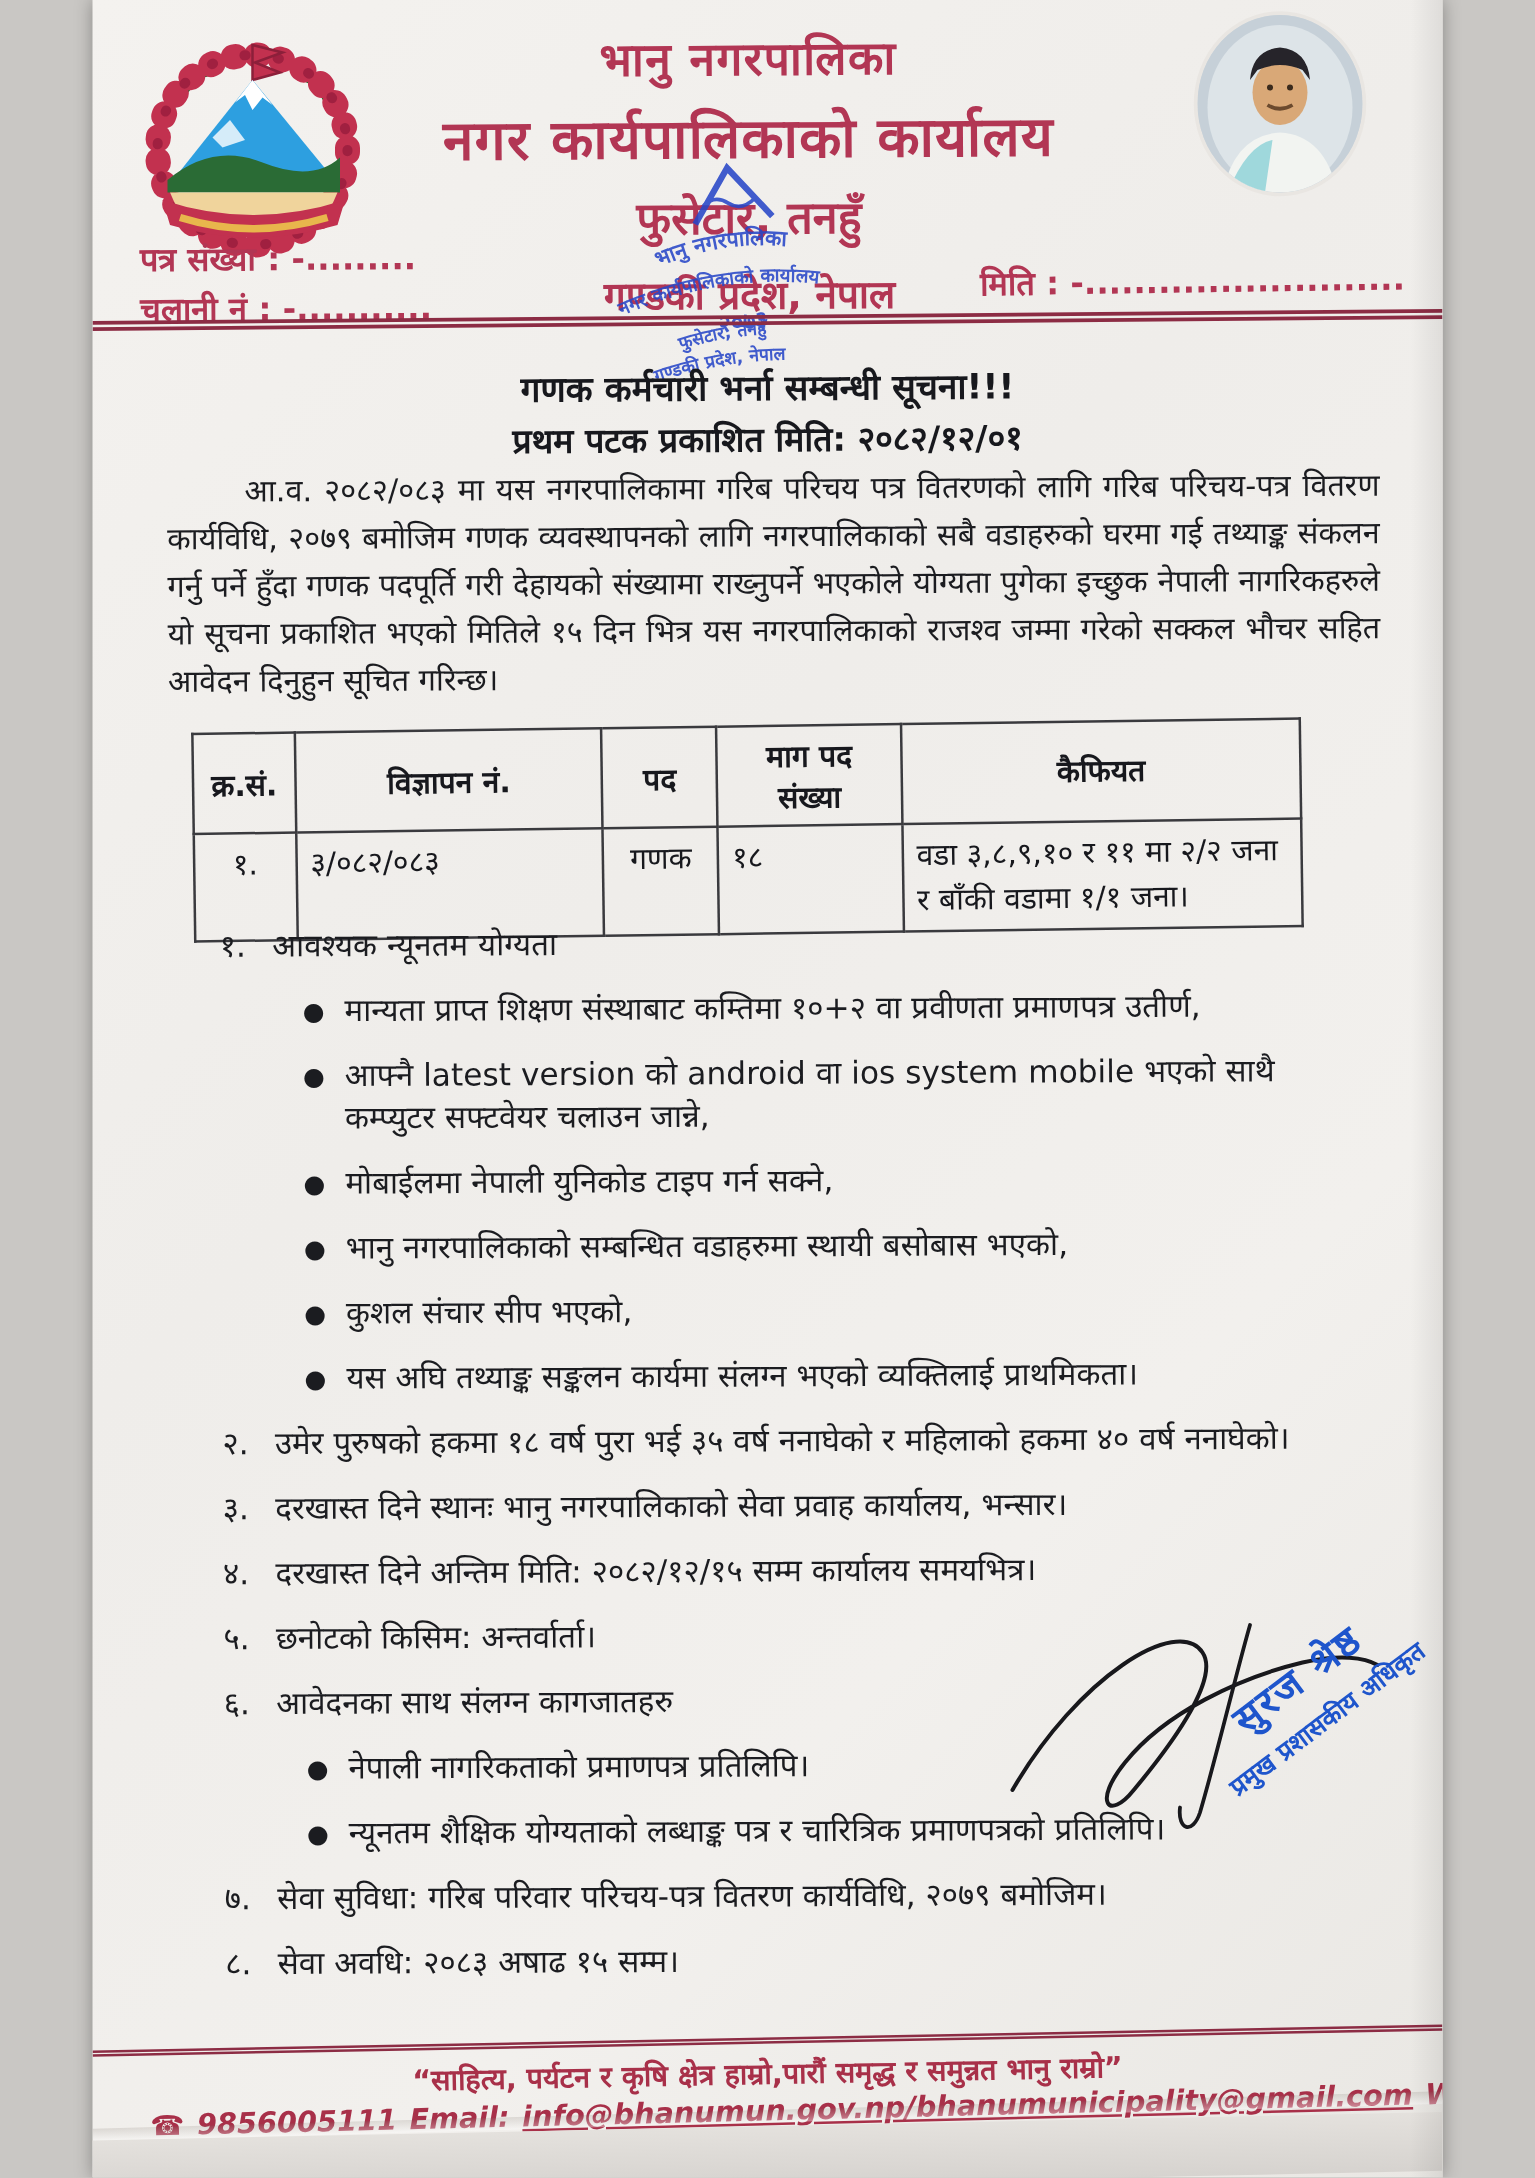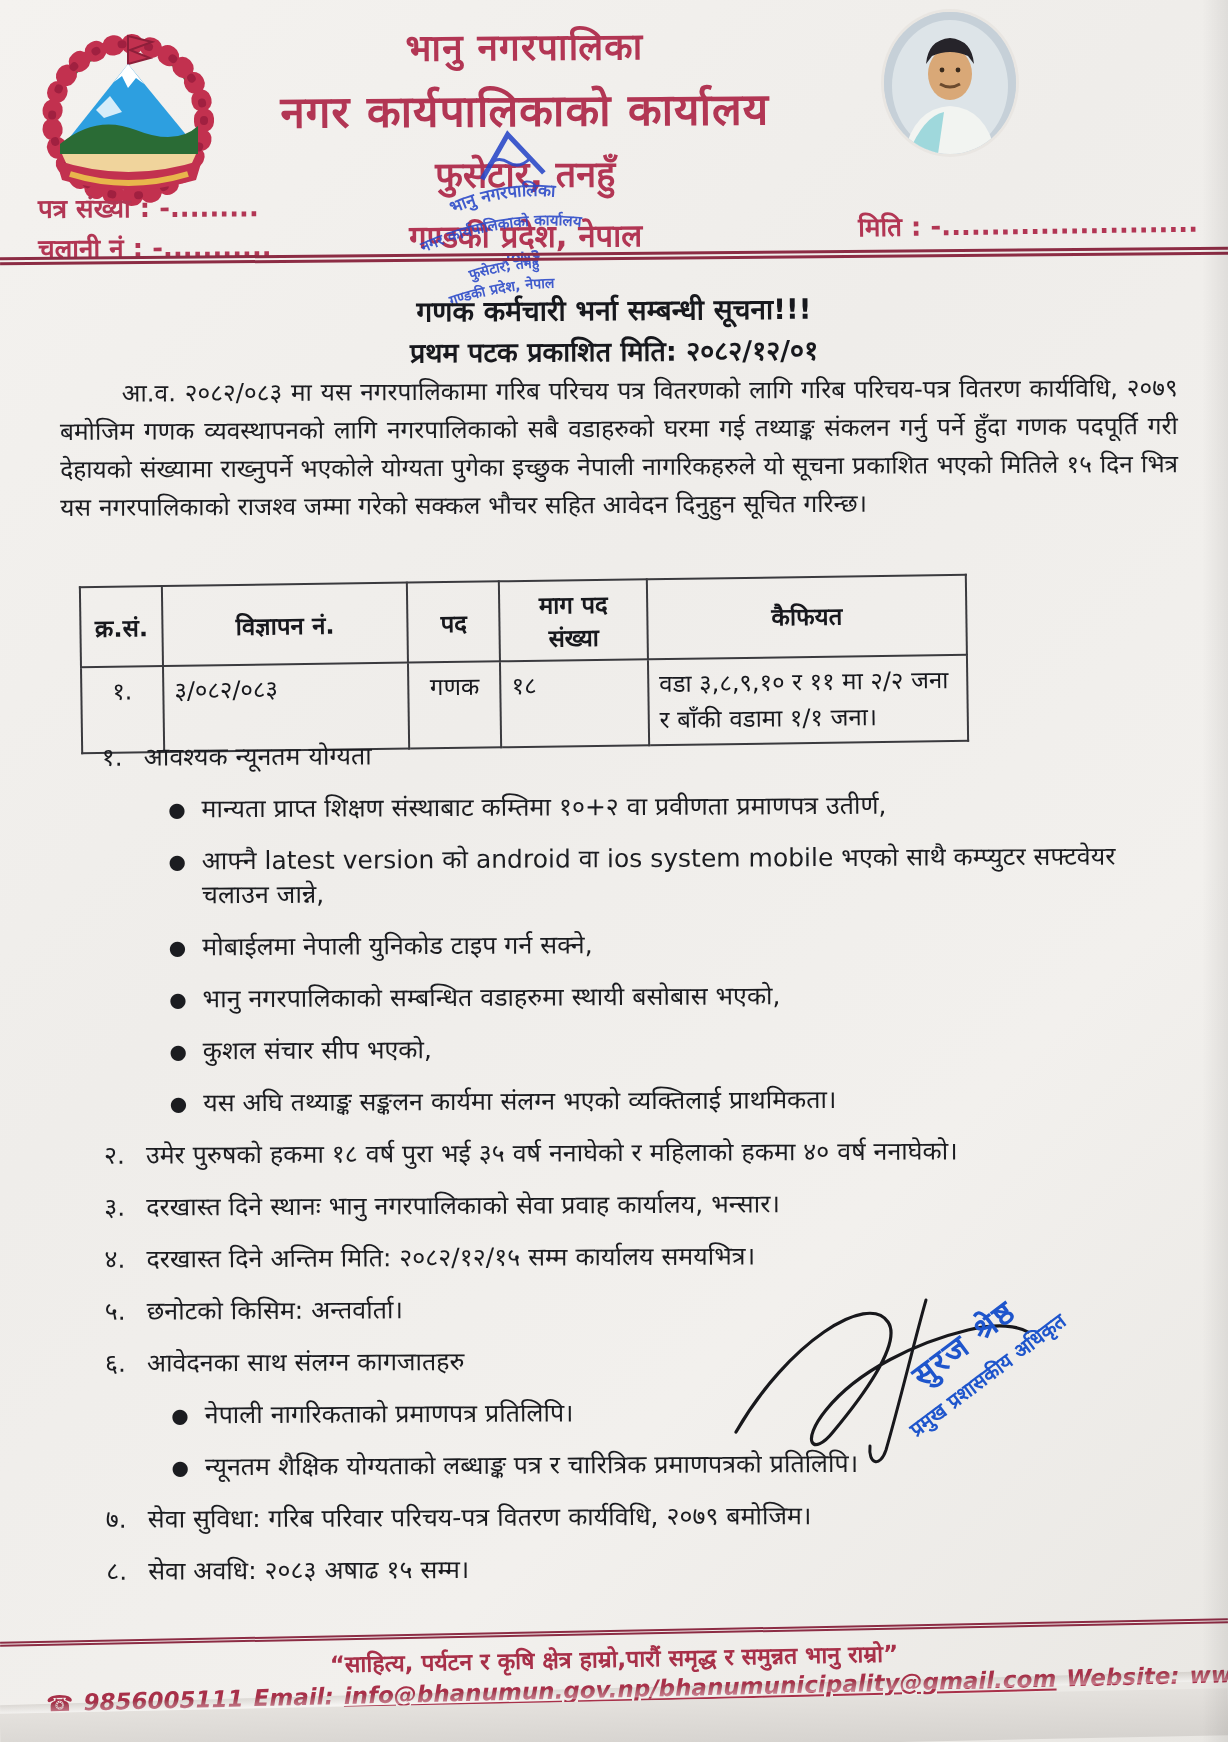--- a/index.html
+++ b/index.html
@@ -1,19 +1,19 @@
 <!DOCTYPE html>
 <html><head>
 <meta charset="utf-8">
 <style>
   * { margin:0; padding:0; box-sizing:border-box; }
   html,body { background:#c9c7c4; }
   body { font-family:"DejaVu Sans", sans-serif; }
   .paper {
-    position:relative; width:1228px; height:1742px; margin:0 auto;
+    position:relative; width:1080px; height:1742px; margin:0 auto;
     background:linear-gradient(135deg,#f4f2ef 0%,#efedea 40%,#f2f0ed 70%,#e9e7e3 100%);
     overflow:hidden; box-shadow:0 0 14px rgba(0,0,0,.35);
   }
   .crease-a { position:absolute; left:0; right:0; top:1688px; height:10px;
     background:linear-gradient(180deg,rgba(120,110,100,.18),rgba(255,255,255,.4)); transform:rotate(-1.6deg); }
   .crease-b { position:absolute; left:0; right:0; top:1695px; bottom:0;
     background:linear-gradient(180deg,#e4e1dd,#d6d3cf); transform:rotate(-1.2deg) translateY(6px); }
   .edge-shadow { position:absolute; right:0; top:0; bottom:0; width:26px;
     background:linear-gradient(90deg,rgba(0,0,0,0),rgba(0,0,0,.07)); }
 

